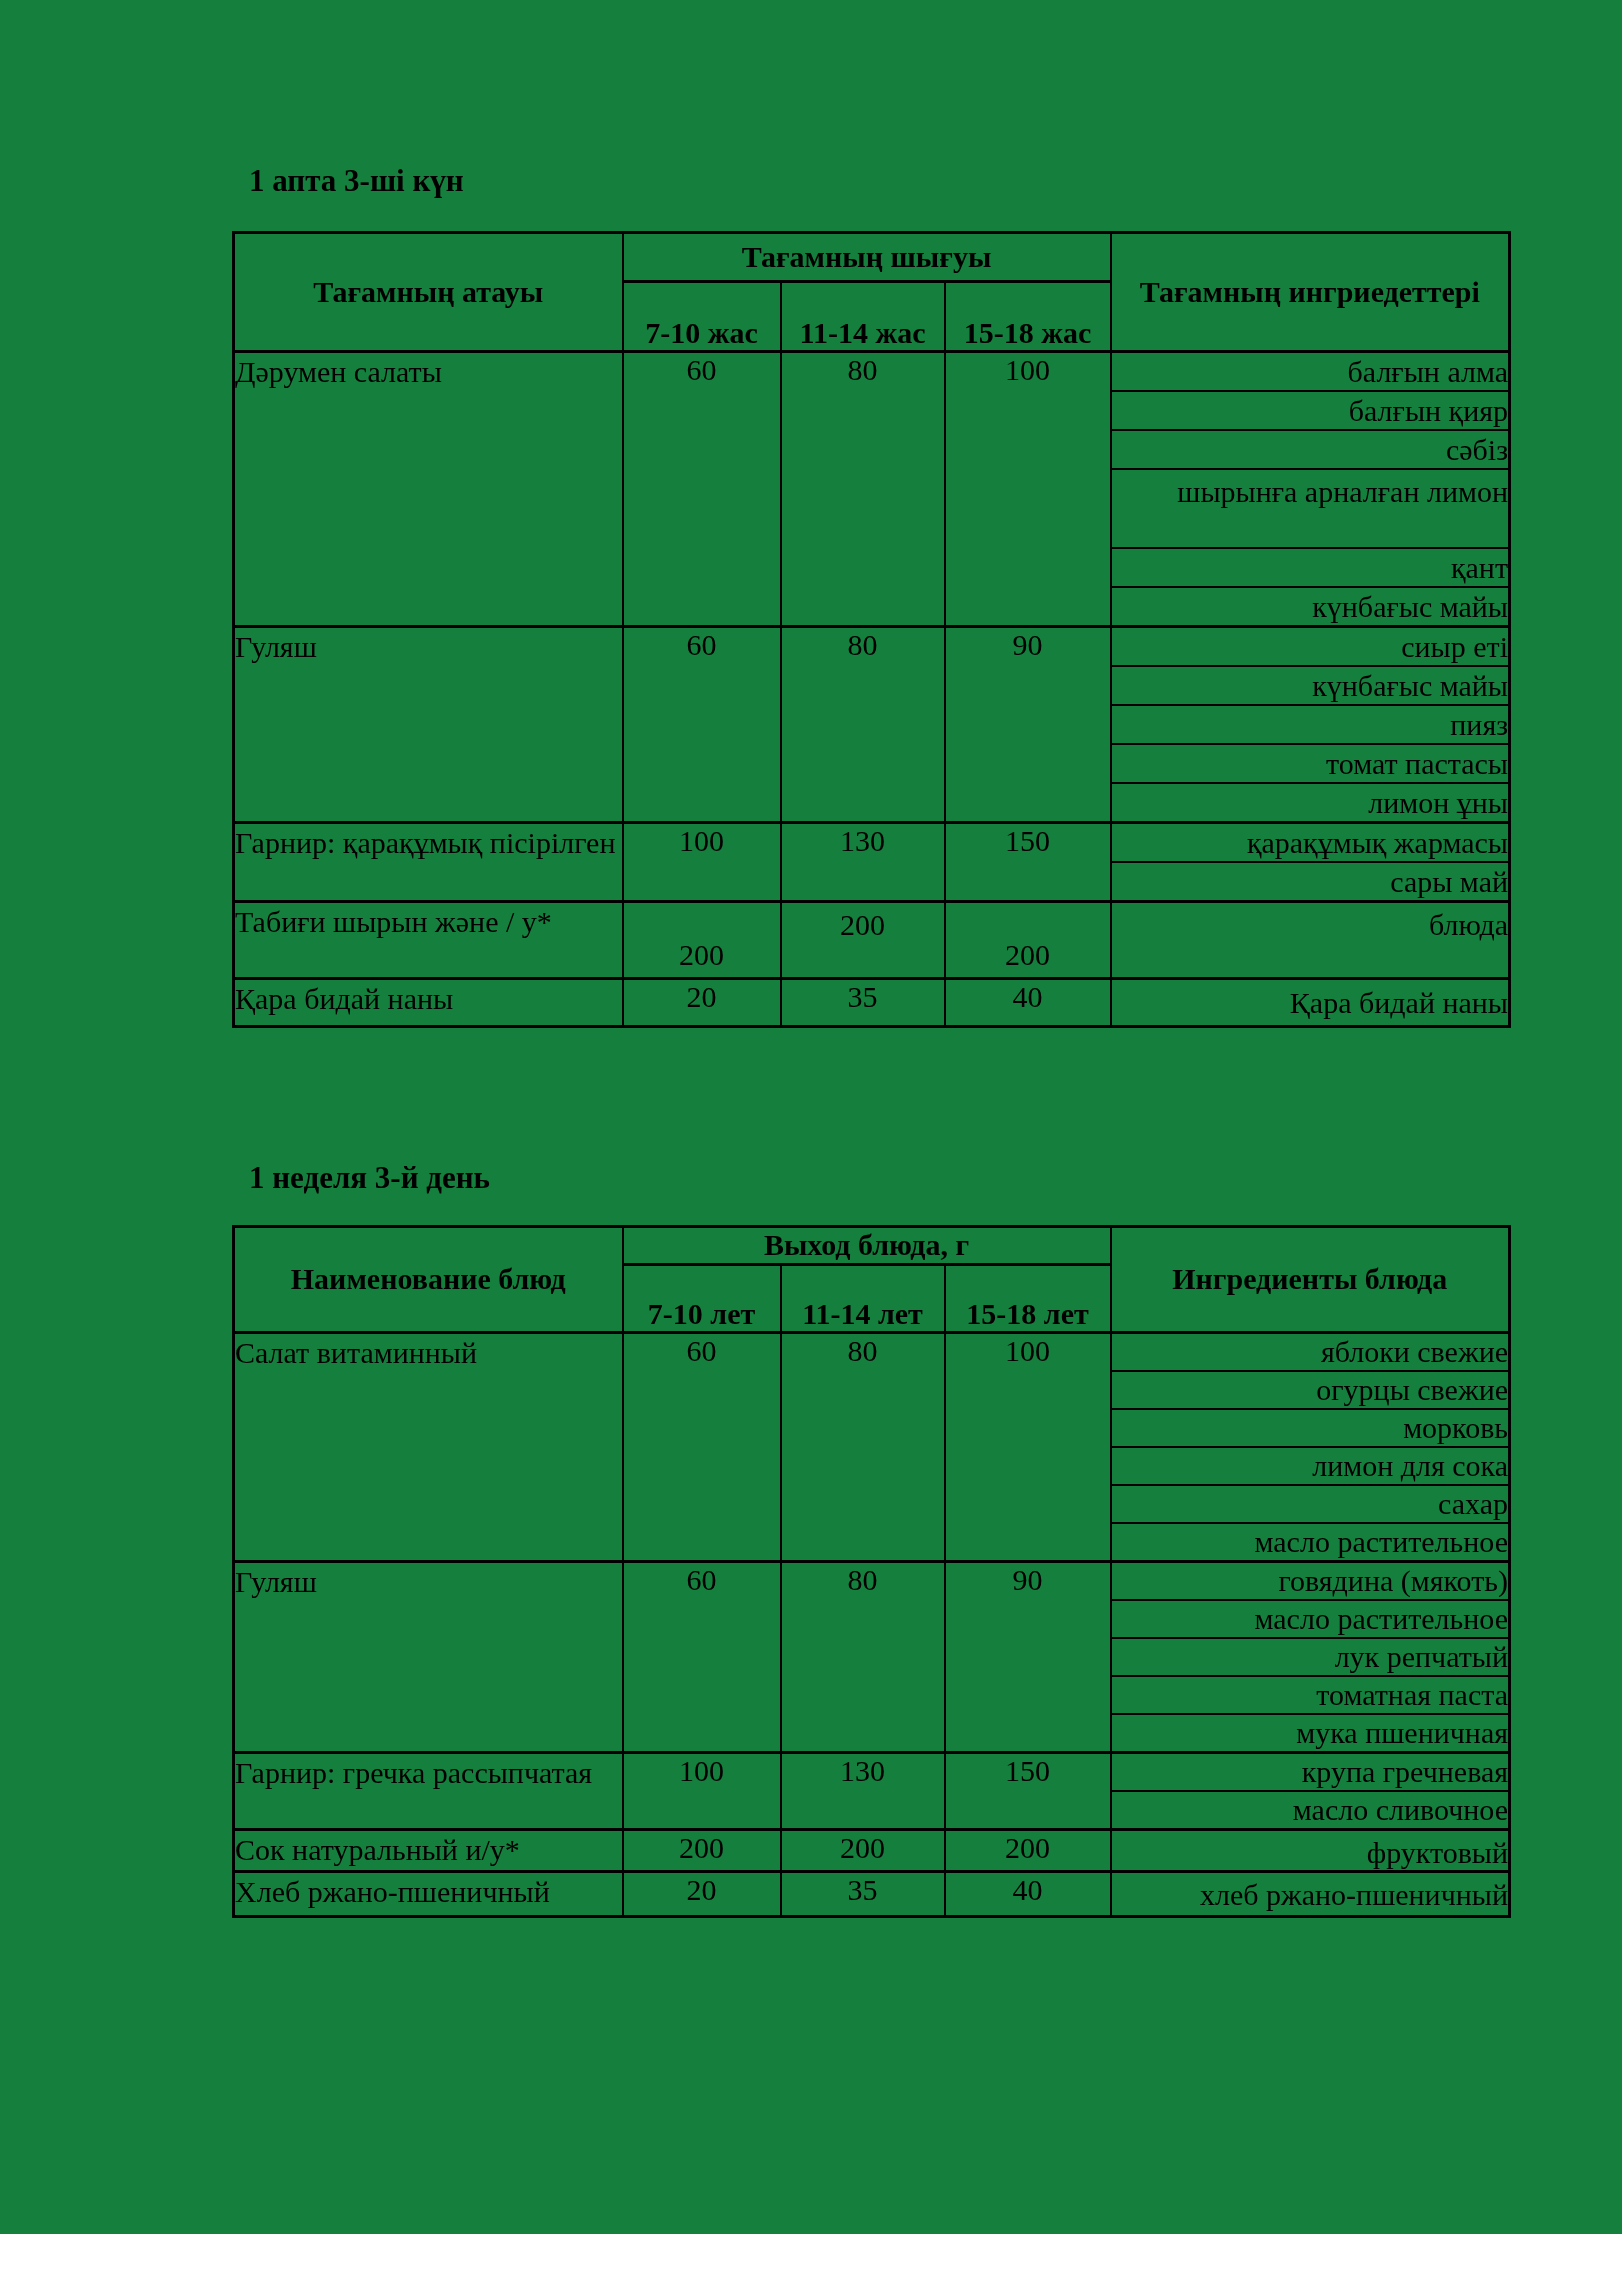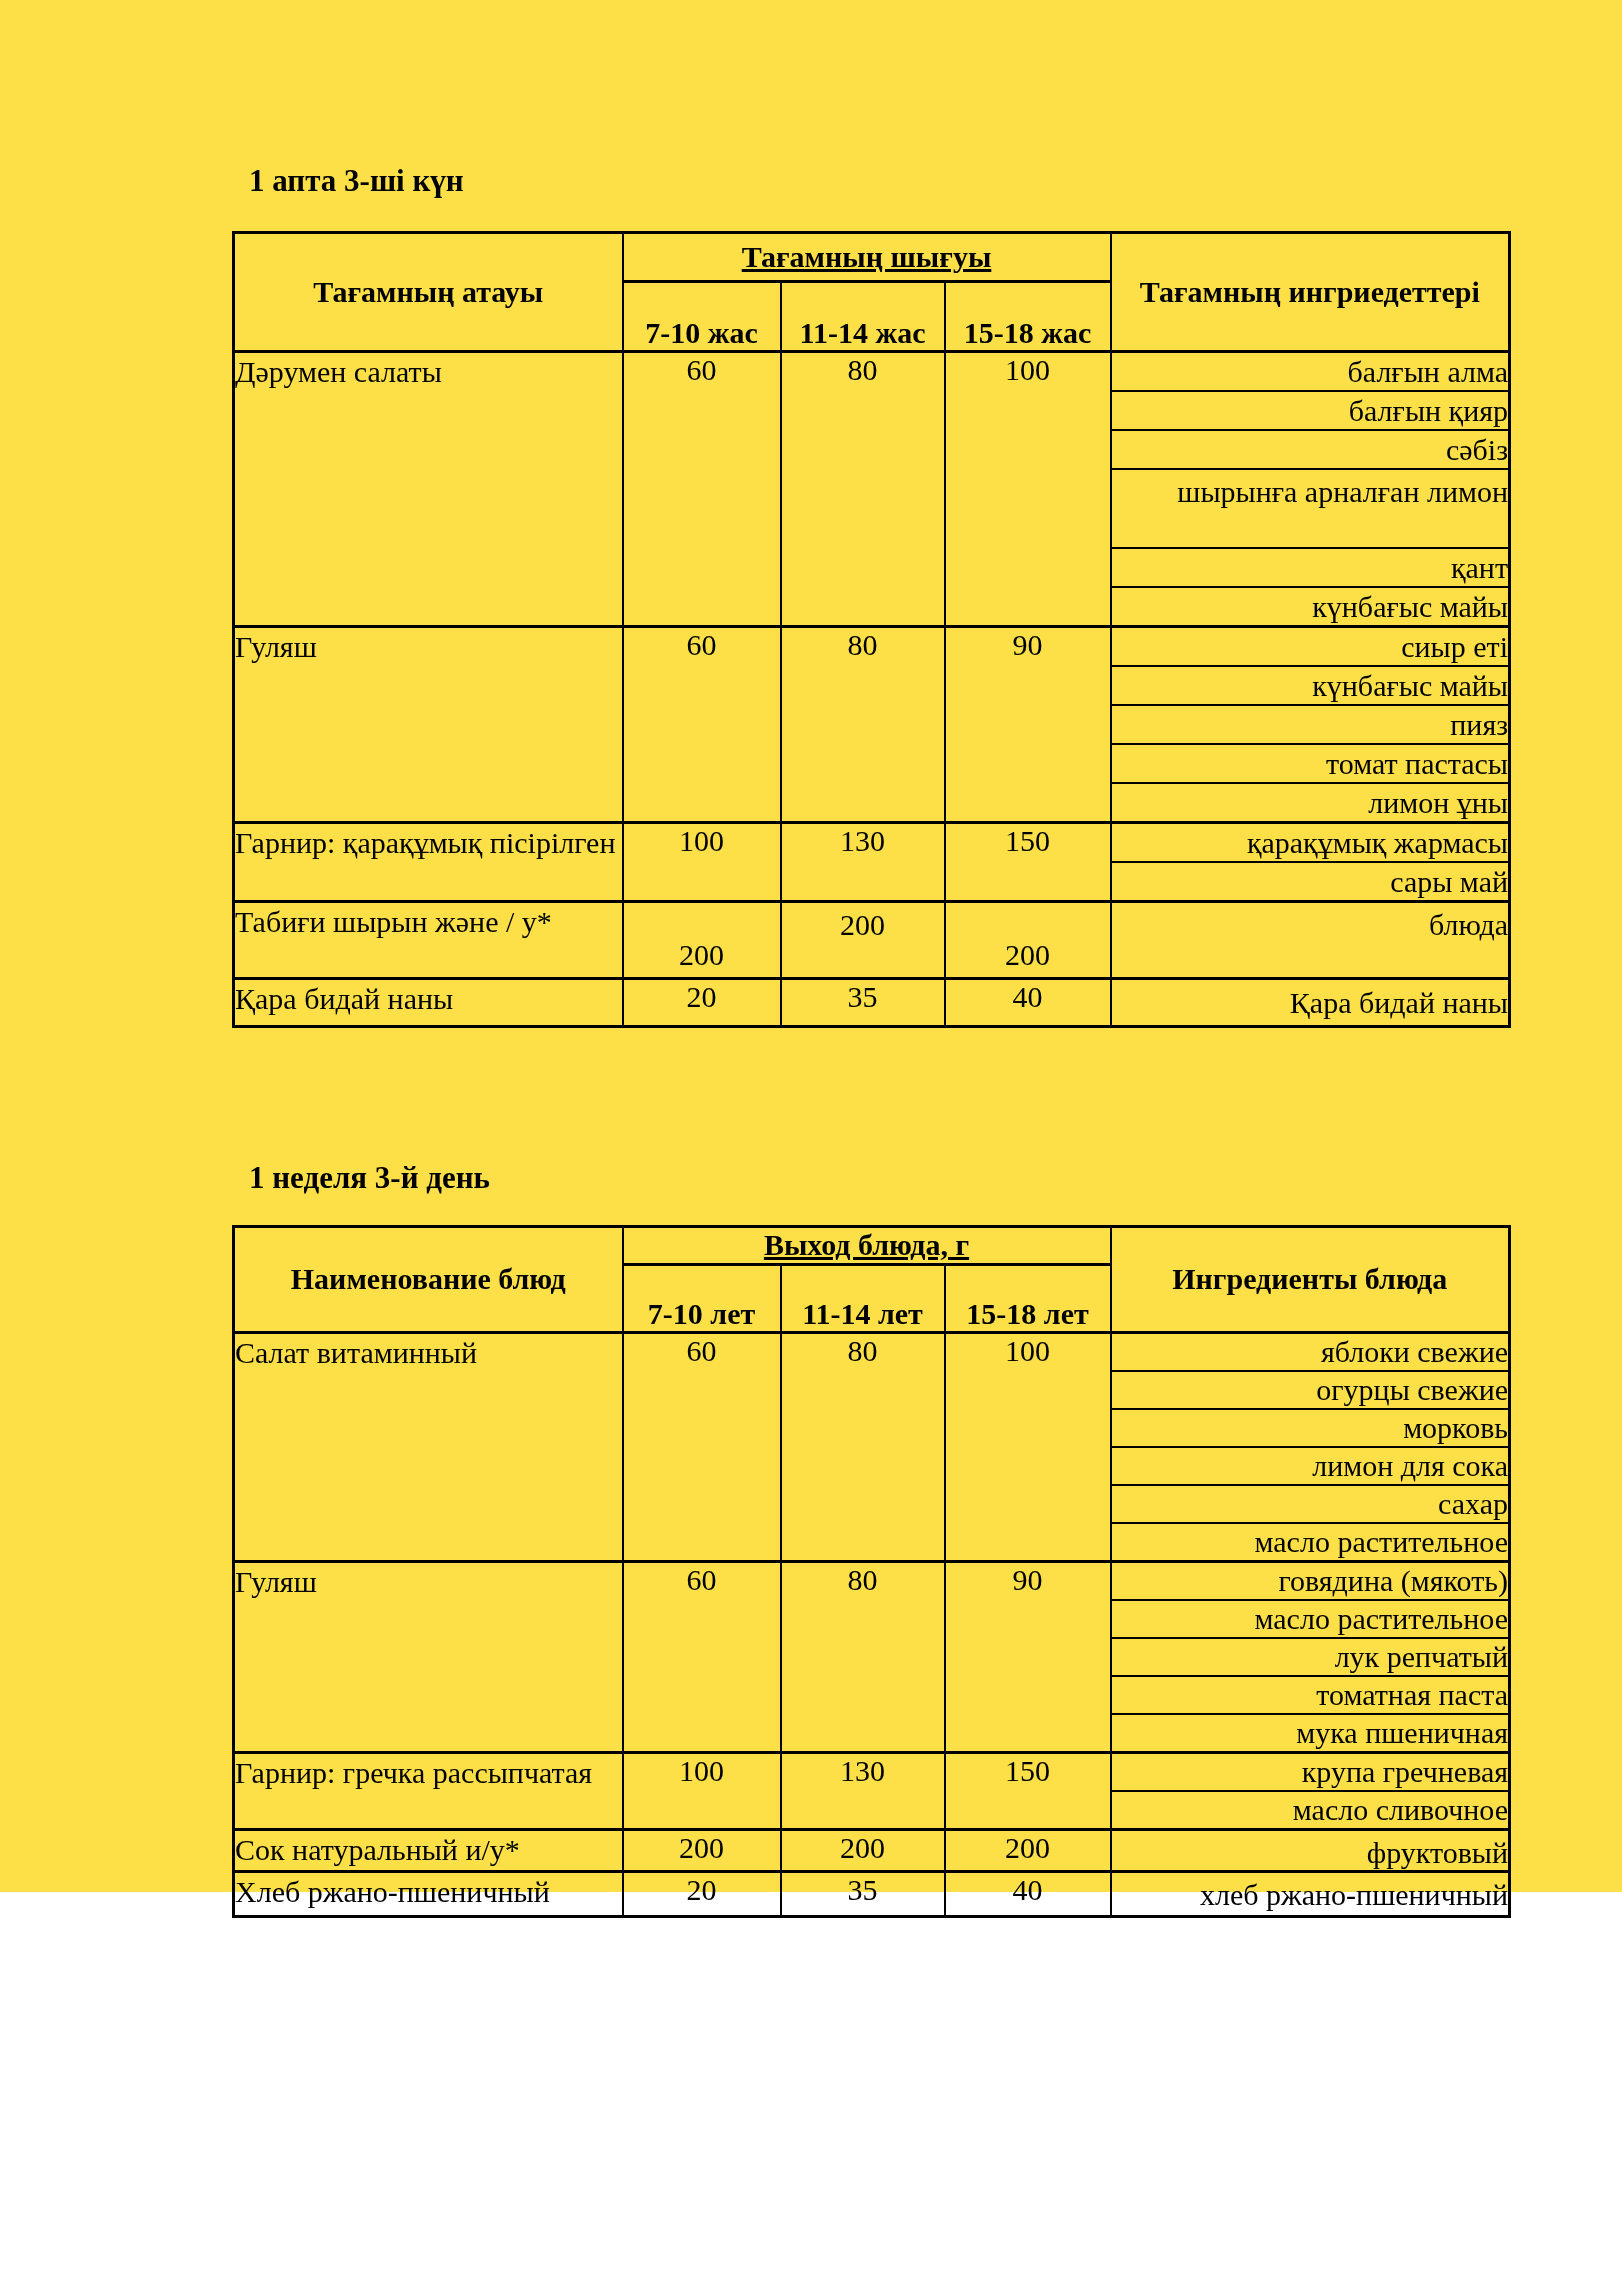--- a/index.html
+++ b/index.html
@@ -2,21 +2,21 @@
 <html style="font-size:10.5px"><head>
 <meta charset="utf-8">
 <style>
   html,body { margin:0; padding:0; }
   body {
     width:1623px; height:2295px;
     background:#ffffff; color:#000000;
     font-family:"Liberation Serif","DejaVu Serif",serif;
     overflow:hidden;
   }
-  .page { position:relative; width:1623px; height:1892px; background:#fde047; }
+  .page { position:relative; width:1623px; height:2234px; background:#15803d; }
 
   .doc-title {
     margin:0; font-size:31px; font-weight:bold; line-height:37px;
     padding-left:249px;
   }
   .title-1 { padding-top:162px; }
   .title-2 { padding-top:131px; }
 
   table.menu {
     border-collapse:collapse; table-layout:fixed;
@@ -26,21 +26,21 @@
   .t1 { margin-top:32px; }
   .t2 { margin-top:29.4px; }
 
   table.menu th, table.menu td {
     border:2px solid #000;
     font-size:30px; font-weight:normal;
     padding:0; overflow:hidden;
   }
   table.menu thead th { font-weight:bold; text-align:center; border-bottom:3.9px solid #000; }
   .h-name, .h-ing { vertical-align:middle; }
-  .h-span { height:46px; vertical-align:middle; border-bottom:3.9px solid #000;text-decoration:underline; }
+  .h-span { height:46px; vertical-align:middle; border-bottom:3.9px solid #000; }
   .t2 .h-span { height:35px; }
   .h-age { height:67px; vertical-align:bottom; padding-bottom:10.5px; }
   .t2 .h-age { height:65px; }
 
   table.menu tbody tr.grp td { border-top:3.3px solid #000; }
 
   td.name {
     text-align:left; vertical-align:top;
     padding:5.2px 7.9px 0 14.4px; line-height:1.28;
   }

